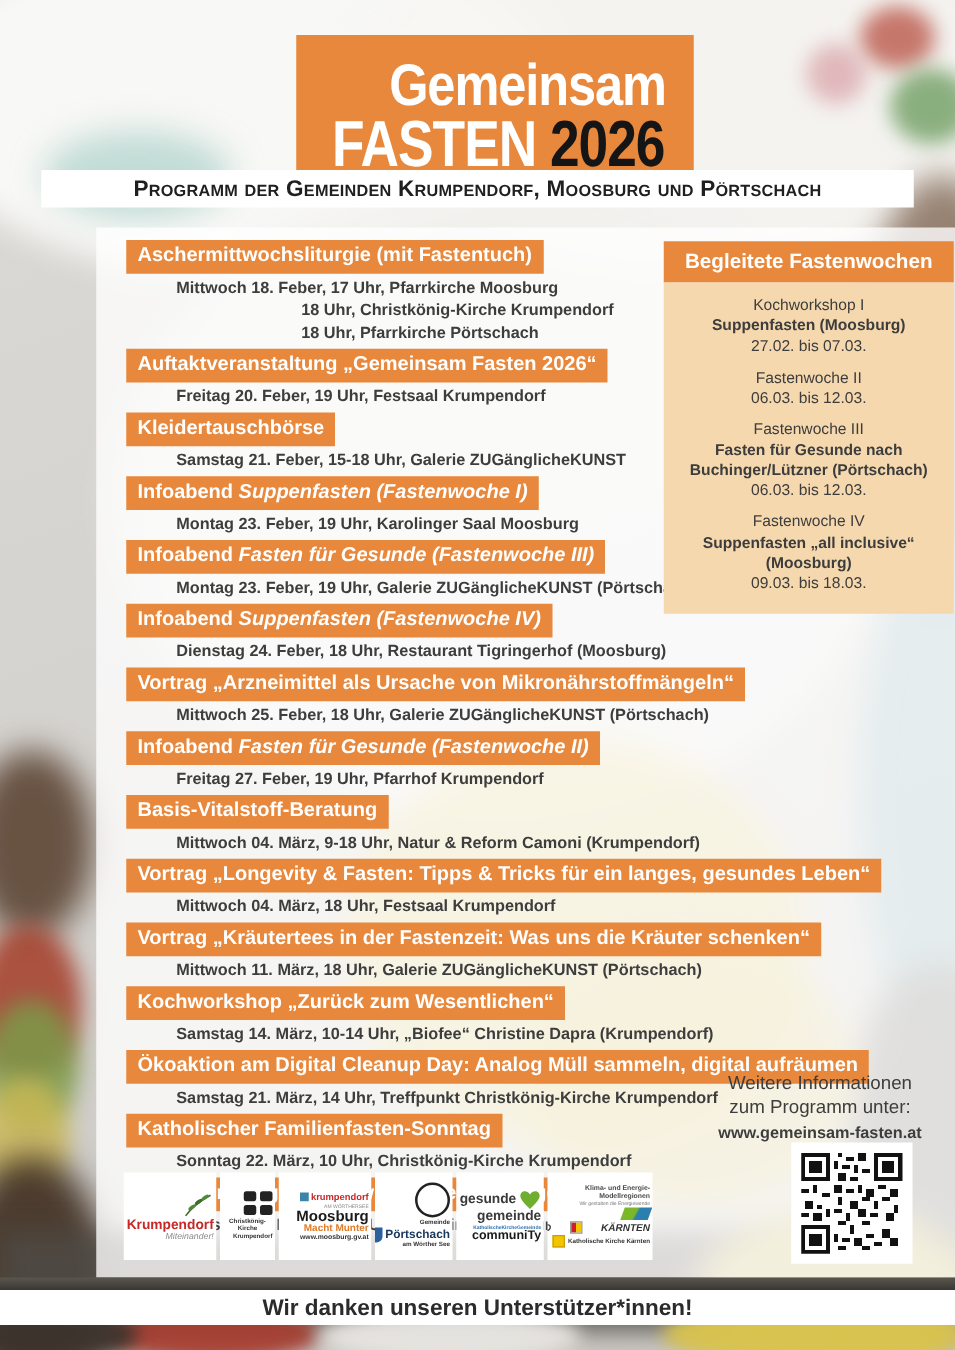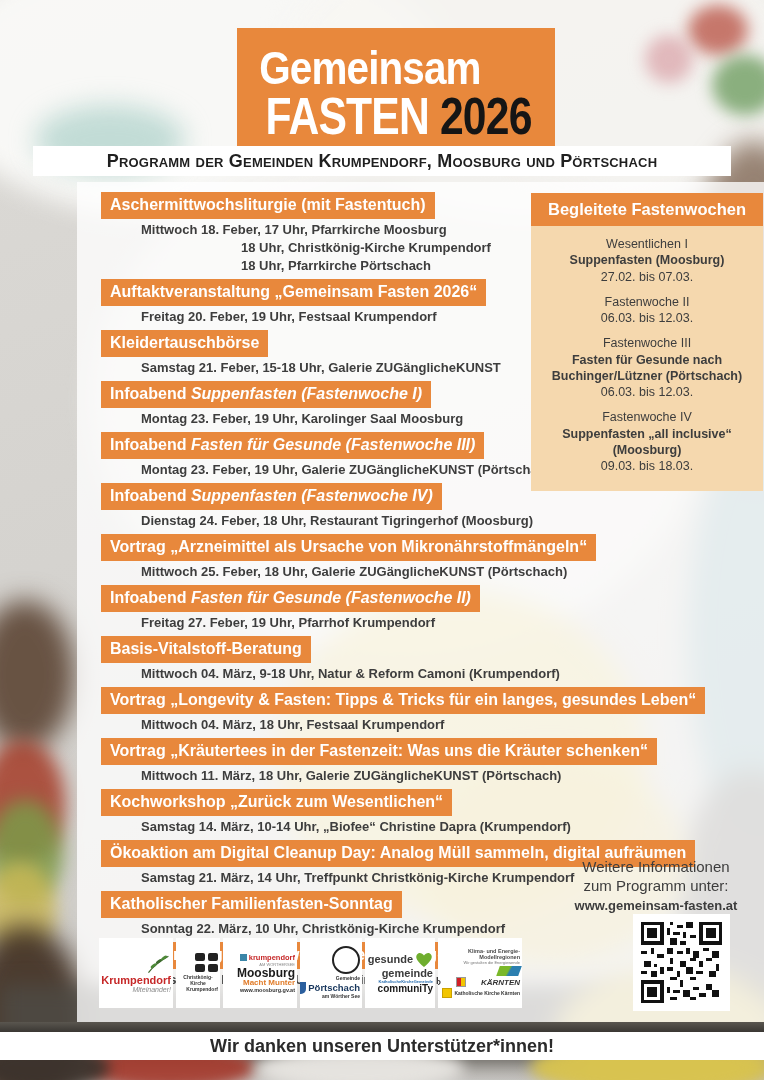--- a/index.html
+++ b/index.html
@@ -30,31 +30,31 @@
   .b18{left:275px;top:590px;width:370px;height:330px;background:rgba(224,202,109,.75);}
   .b19{left:415px;top:755px;width:270px;height:210px;background:rgba(220,194,95,.7);}
   .b20{left:85px;top:1045px;width:170px;height:45px;background:rgba(164,55,42,.9);filter:blur(7px);}
   .b21{left:255px;top:1048px;width:210px;height:42px;background:rgba(232,230,226,.95);filter:blur(7px);}
   .b22{left:530px;top:1040px;width:240px;height:55px;background:rgba(216,195,78,.95);filter:blur(7px);}
   .b23{left:-20px;top:1045px;width:130px;height:45px;background:rgba(60,51,44,.95);filter:blur(7px);}
 
   
   .title-box{
     position:absolute;left:237px;top:28px;width:318px;height:129px;
-    background:#E8883C;z-index:3;text-align:left;
+    background:#E8883C;z-index:3;text-align:right;
     display:flex;flex-direction:column;justify-content:center;
   }
   .title-l1{font-size:47px;font-weight:bold;color:#fff;letter-spacing:-1px;
     transform:scaleX(.86);line-height:1.02;}
   .title-l2{font-size:52px;font-weight:bold;color:#fff;letter-spacing:-1px;
     transform:scaleX(.82);line-height:.95;white-space:nowrap;}
   .title-year{color:#151515;}
 
   .subtitle-strip{
-    position:absolute;left:33px;top:146px;width:698px;height:30px;background:#ffffff;
+    position:absolute;left:33px;top:136px;width:698px;height:30px;background:#ffffff;
     z-index:3;display:flex;align-items:center;justify-content:center;
   }
   .subtitle-strip span{
     font-variant:small-caps;font-weight:bold;font-size:18px;color:#1f1f1f;letter-spacing:.2px;
   }
 
   
   .panel{
     position:absolute;left:33px;top:182px;width:698px;height:840px;
     background:rgba(255,255,255,.78);z-index:2;margin-left:44px;
@@ -330,21 +330,21 @@
     <div class="event-details">
             <div class="detail-line">Dienstag 24. März, ab 10 Uhr, Gemeindeamt Krumpendorf</div>
           </div>
   </div>
 </div>
 
     <div class="fw-panel">
       <div class="fw-header">Begleitete Fastenwochen</div>
       <div class="fw-body">
   <div class="fw-item">
-    <div class="fw-week">Wesentlichen I</div>
+    <div class="fw-week">Kochworkshop I</div>
     <div class="fw-name">Suppenfasten (Moosburg)</div>
     <div class="fw-dates">27.02. bis 07.03.</div>
   </div>
 
   <div class="fw-item">
     <div class="fw-week">Fastenwoche II</div>
     <div class="fw-dates">06.03. bis 12.03.</div>
   </div>
 
   <div class="fw-item">

